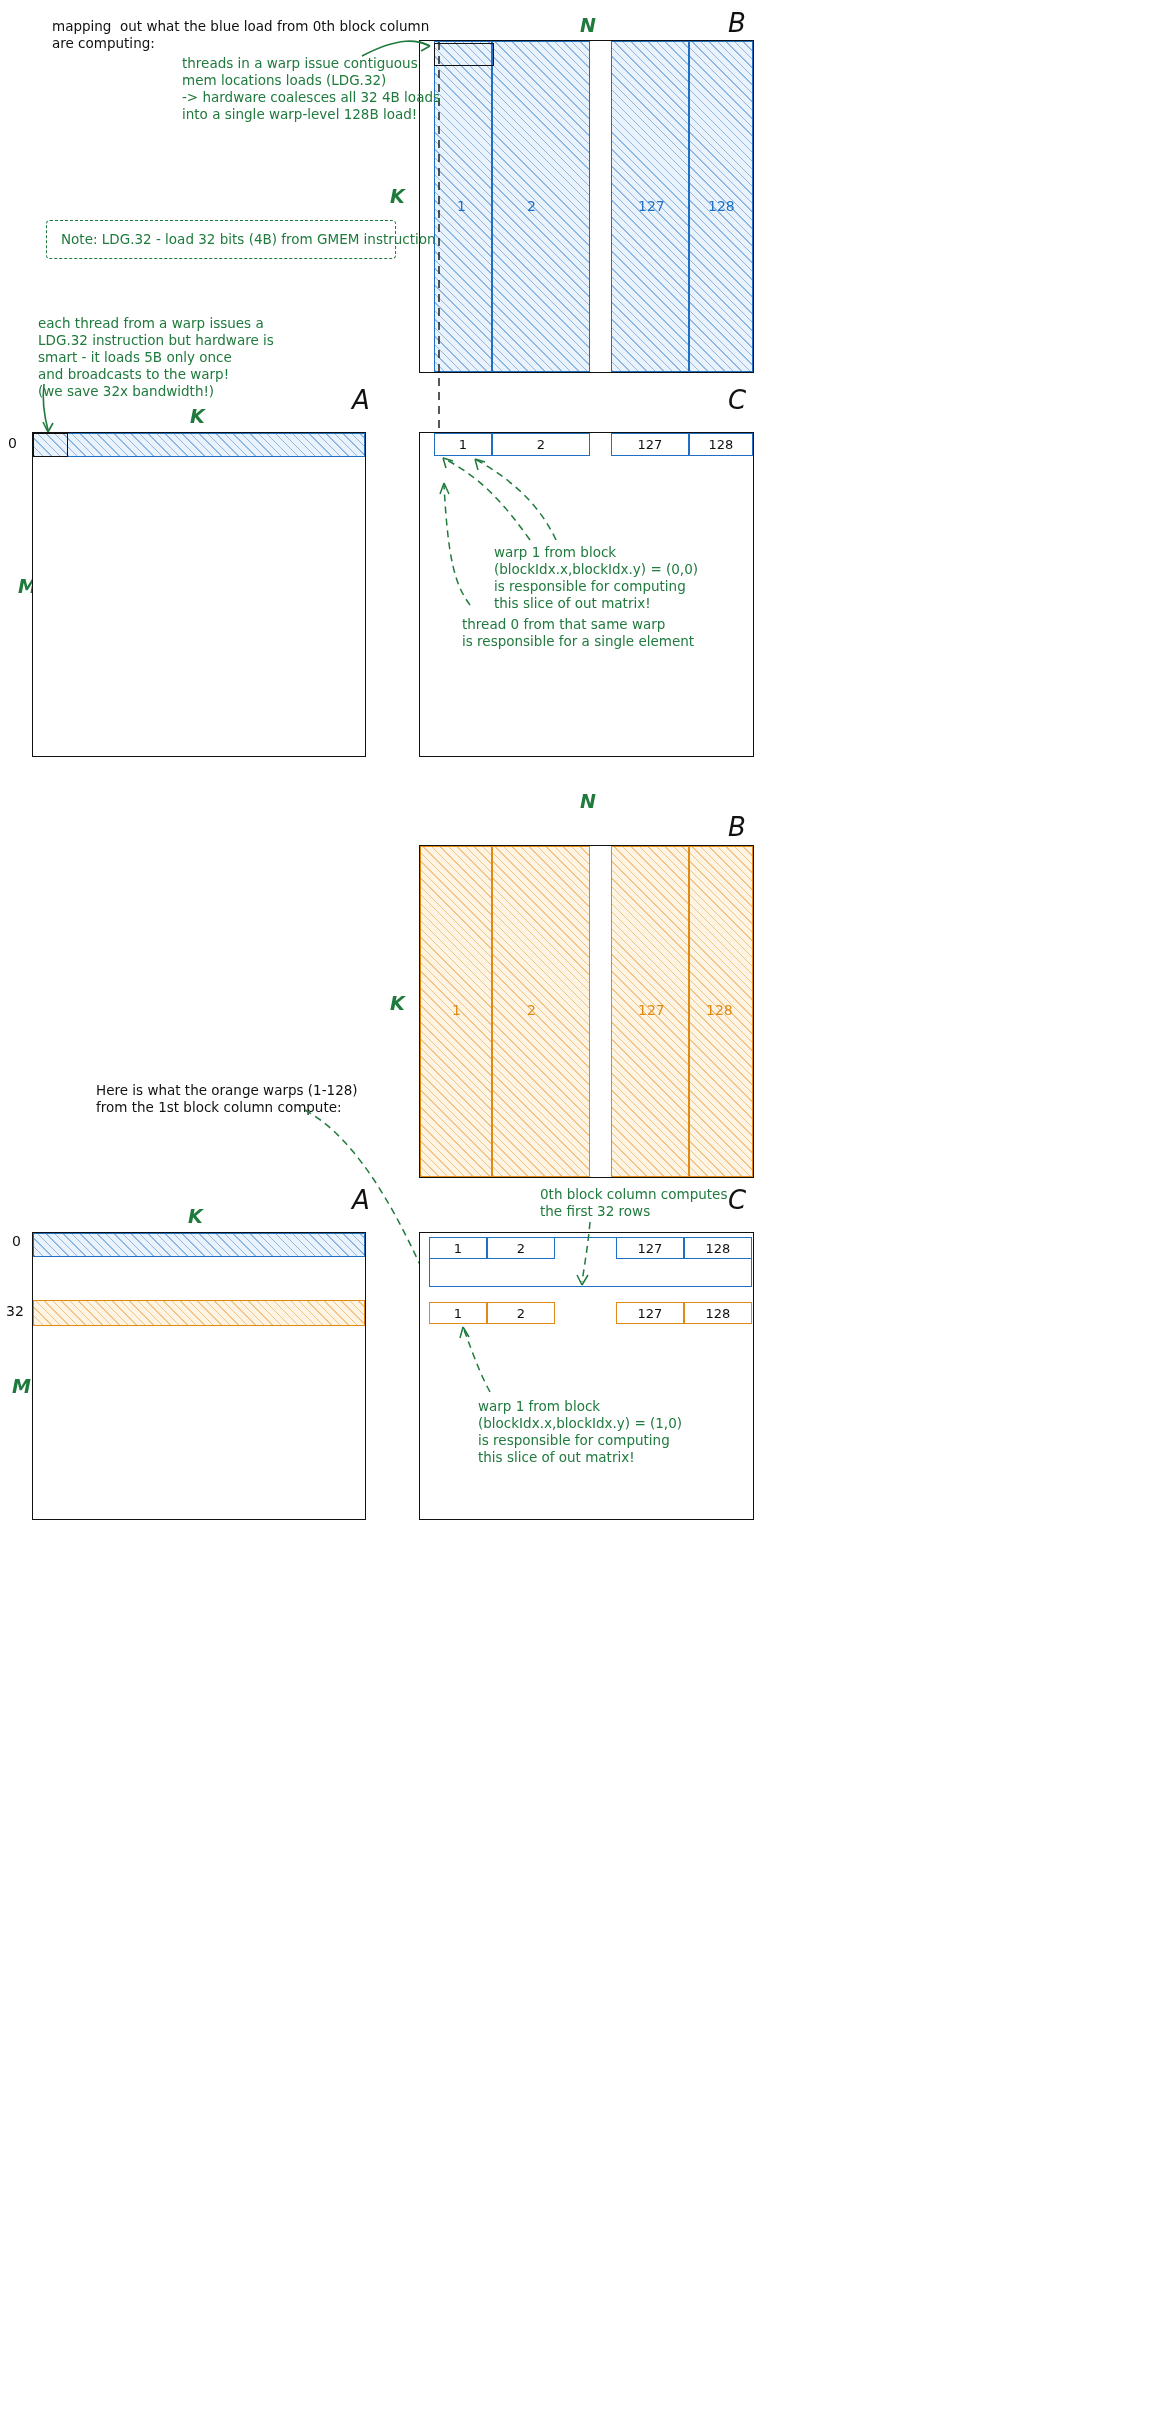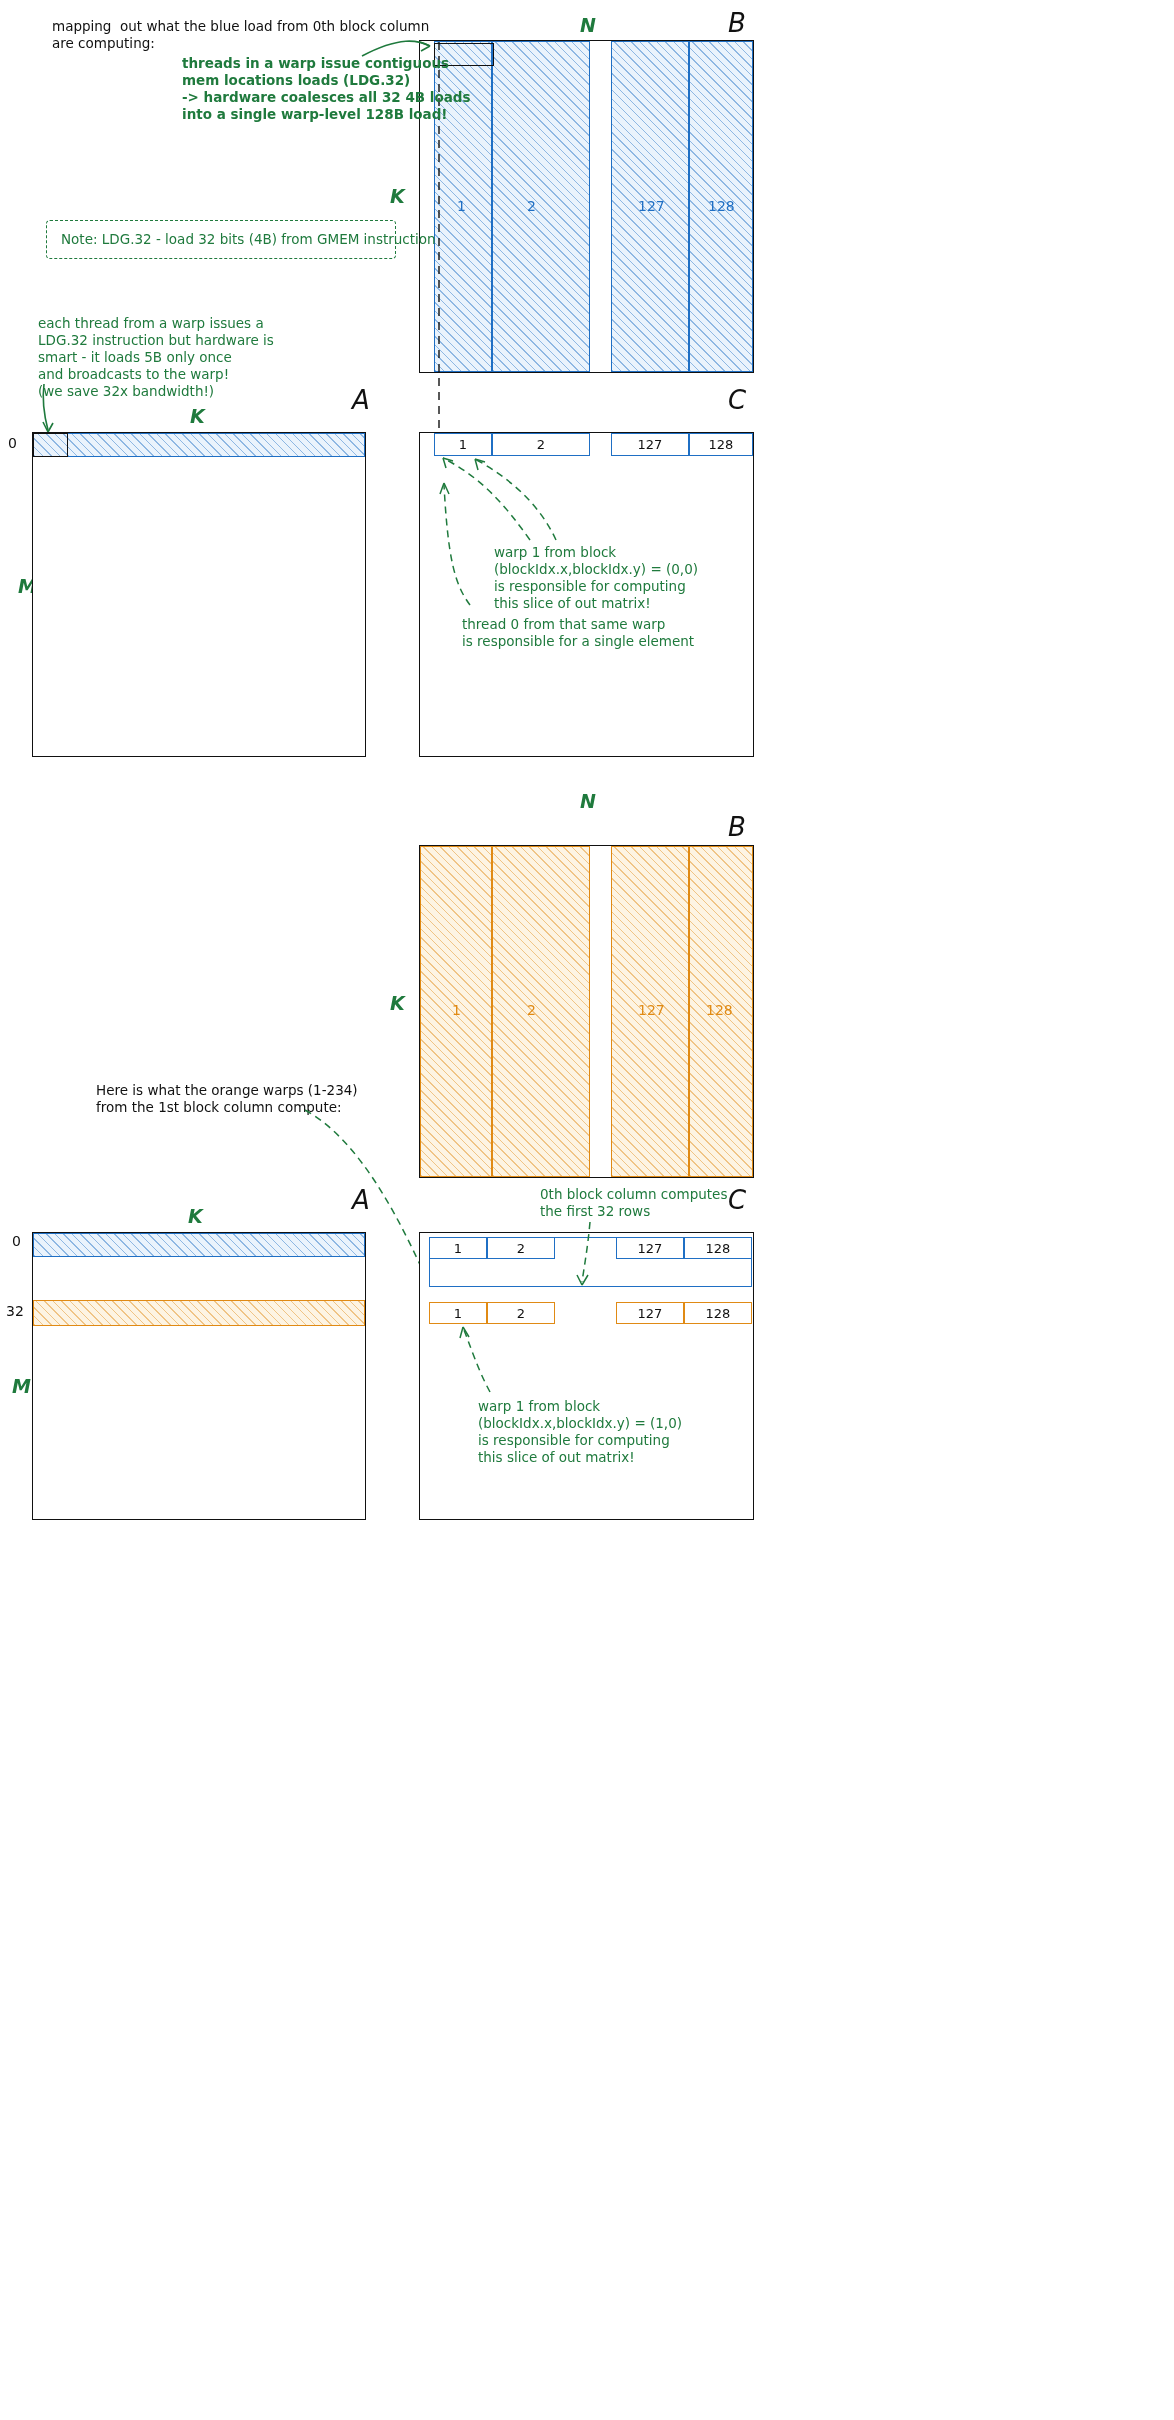--- a/index.html
+++ b/index.html
@@ -115,21 +115,21 @@
 <div class="col-num-blue" style="left:527px;top:198px;">2</div>
 <div class="col-num-blue" style="left:638px;top:198px;">127</div>
 <div class="col-num-blue" style="left:708px;top:198px;">128</div>
 
 <div class="thin-black" style="left:434px;top:43px;width:60px;height:23px;"></div>
 
 <svg style="left:0;top:0;width:1174px;height:2420px;">
   <line x1="439" y1="42" x2="439" y2="440" stroke="#111" stroke-width="1.4" stroke-dasharray="8,6"></line>
 </svg>
 
-<div class="abs note" style="left:182px;top:55px;font-weight:bold;">threads in a warp issue contiguous
+<div class="abs note" style="left:182px;top:55px;">threads in a warp issue contiguous
 mem locations loads (LDG.32)
 -&gt; hardware coalesces all 32 4B loads
 into a single warp-level 128B load!</div>
 <svg style="left:0;top:0;width:1174px;height:2420px;">
   <path d="M362,56 C400,36 418,40 430,46" stroke="#1f7a3d" stroke-width="1.6" fill="none"></path>
   <path d="M430,46 L420,42 M430,46 L421,51" stroke="#1f7a3d" stroke-width="1.6" fill="none"></path>
 </svg>
 
 <div class="dashed-note" style="left:46px;top:220px;width:320px;">Note: LDG.32 - load 32 bits (4B) from GMEM instruction</div>
 
@@ -181,21 +181,21 @@
 <div class="box" style="left:419px;top:845px;width:335px;height:333px;"></div>
 <div class="orange-strip" style="left:420px;top:846px;width:72px;height:331px;"></div>
 <div class="orange-strip" style="left:492px;top:846px;width:98px;height:331px;"></div>
 <div class="orange-strip" style="left:611px;top:846px;width:78px;height:331px;"></div>
 <div class="orange-strip" style="left:689px;top:846px;width:64px;height:331px;"></div>
 <div class="col-num-orange" style="left:452px;top:1002px;">1</div>
 <div class="col-num-orange" style="left:527px;top:1002px;">2</div>
 <div class="col-num-orange" style="left:638px;top:1002px;">127</div>
 <div class="col-num-orange" style="left:706px;top:1002px;">128</div>
 
-<div class="abs note-dark" style="left:96px;top:1082px;">Here is what the orange warps (1-234)
+<div class="abs note-dark" style="left:96px;top:1082px;">Here is what the orange warps (1-128)
 from the 1st block column compute:</div>
 <svg style="left:0;top:0;width:1174px;height:2420px;">
   <path d="M305,1110 C360,1140 400,1220 427,1280" stroke="#1f7a3d" stroke-width="1.5" fill="none" stroke-dasharray="7,5"></path>
   <path d="M427,1283 L421,1273 M427,1283 L432,1272" stroke="#1f7a3d" stroke-width="1.5" fill="none"></path>
 </svg>
 
 <div class="abs mat-label" style="left:352px;top:1185px;">A</div>
 <div class="abs axis-label" style="left:188px;top:1205px;">K</div>
 <div class="abs axis-label" style="left:12px;top:1375px;">M</div>
 <div class="abs idx-label" style="left:12px;top:1233px;">0</div>

